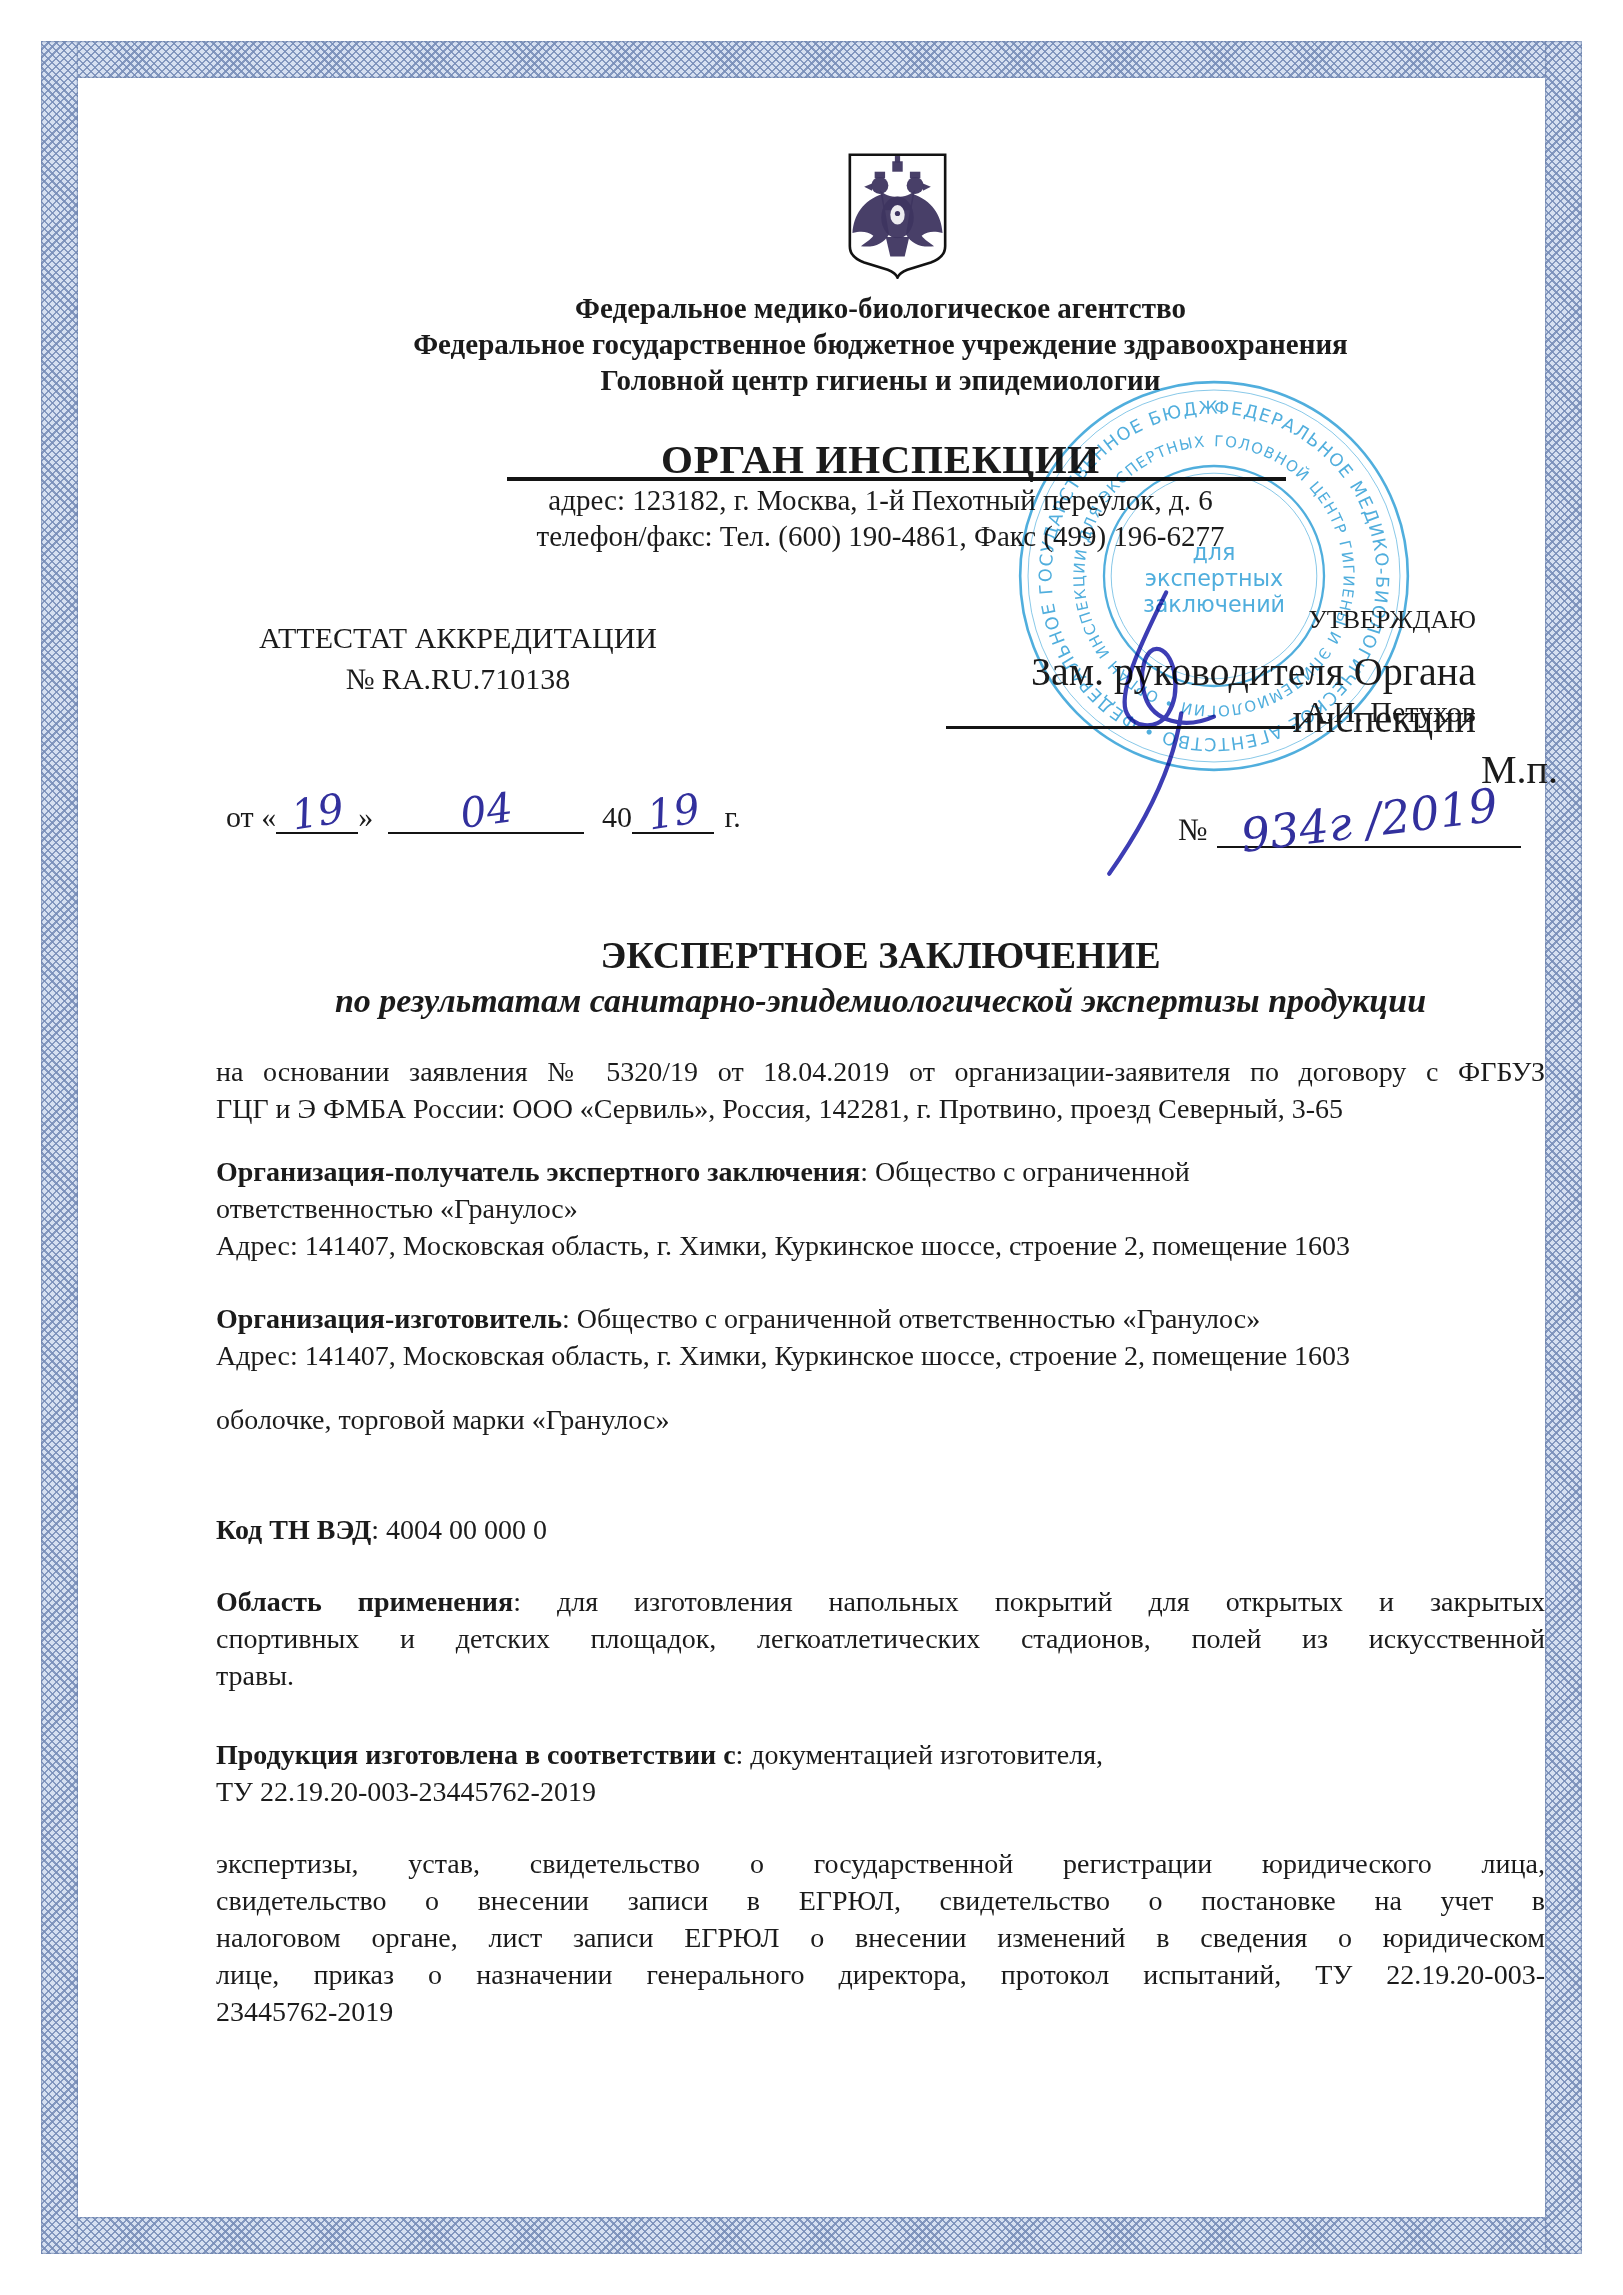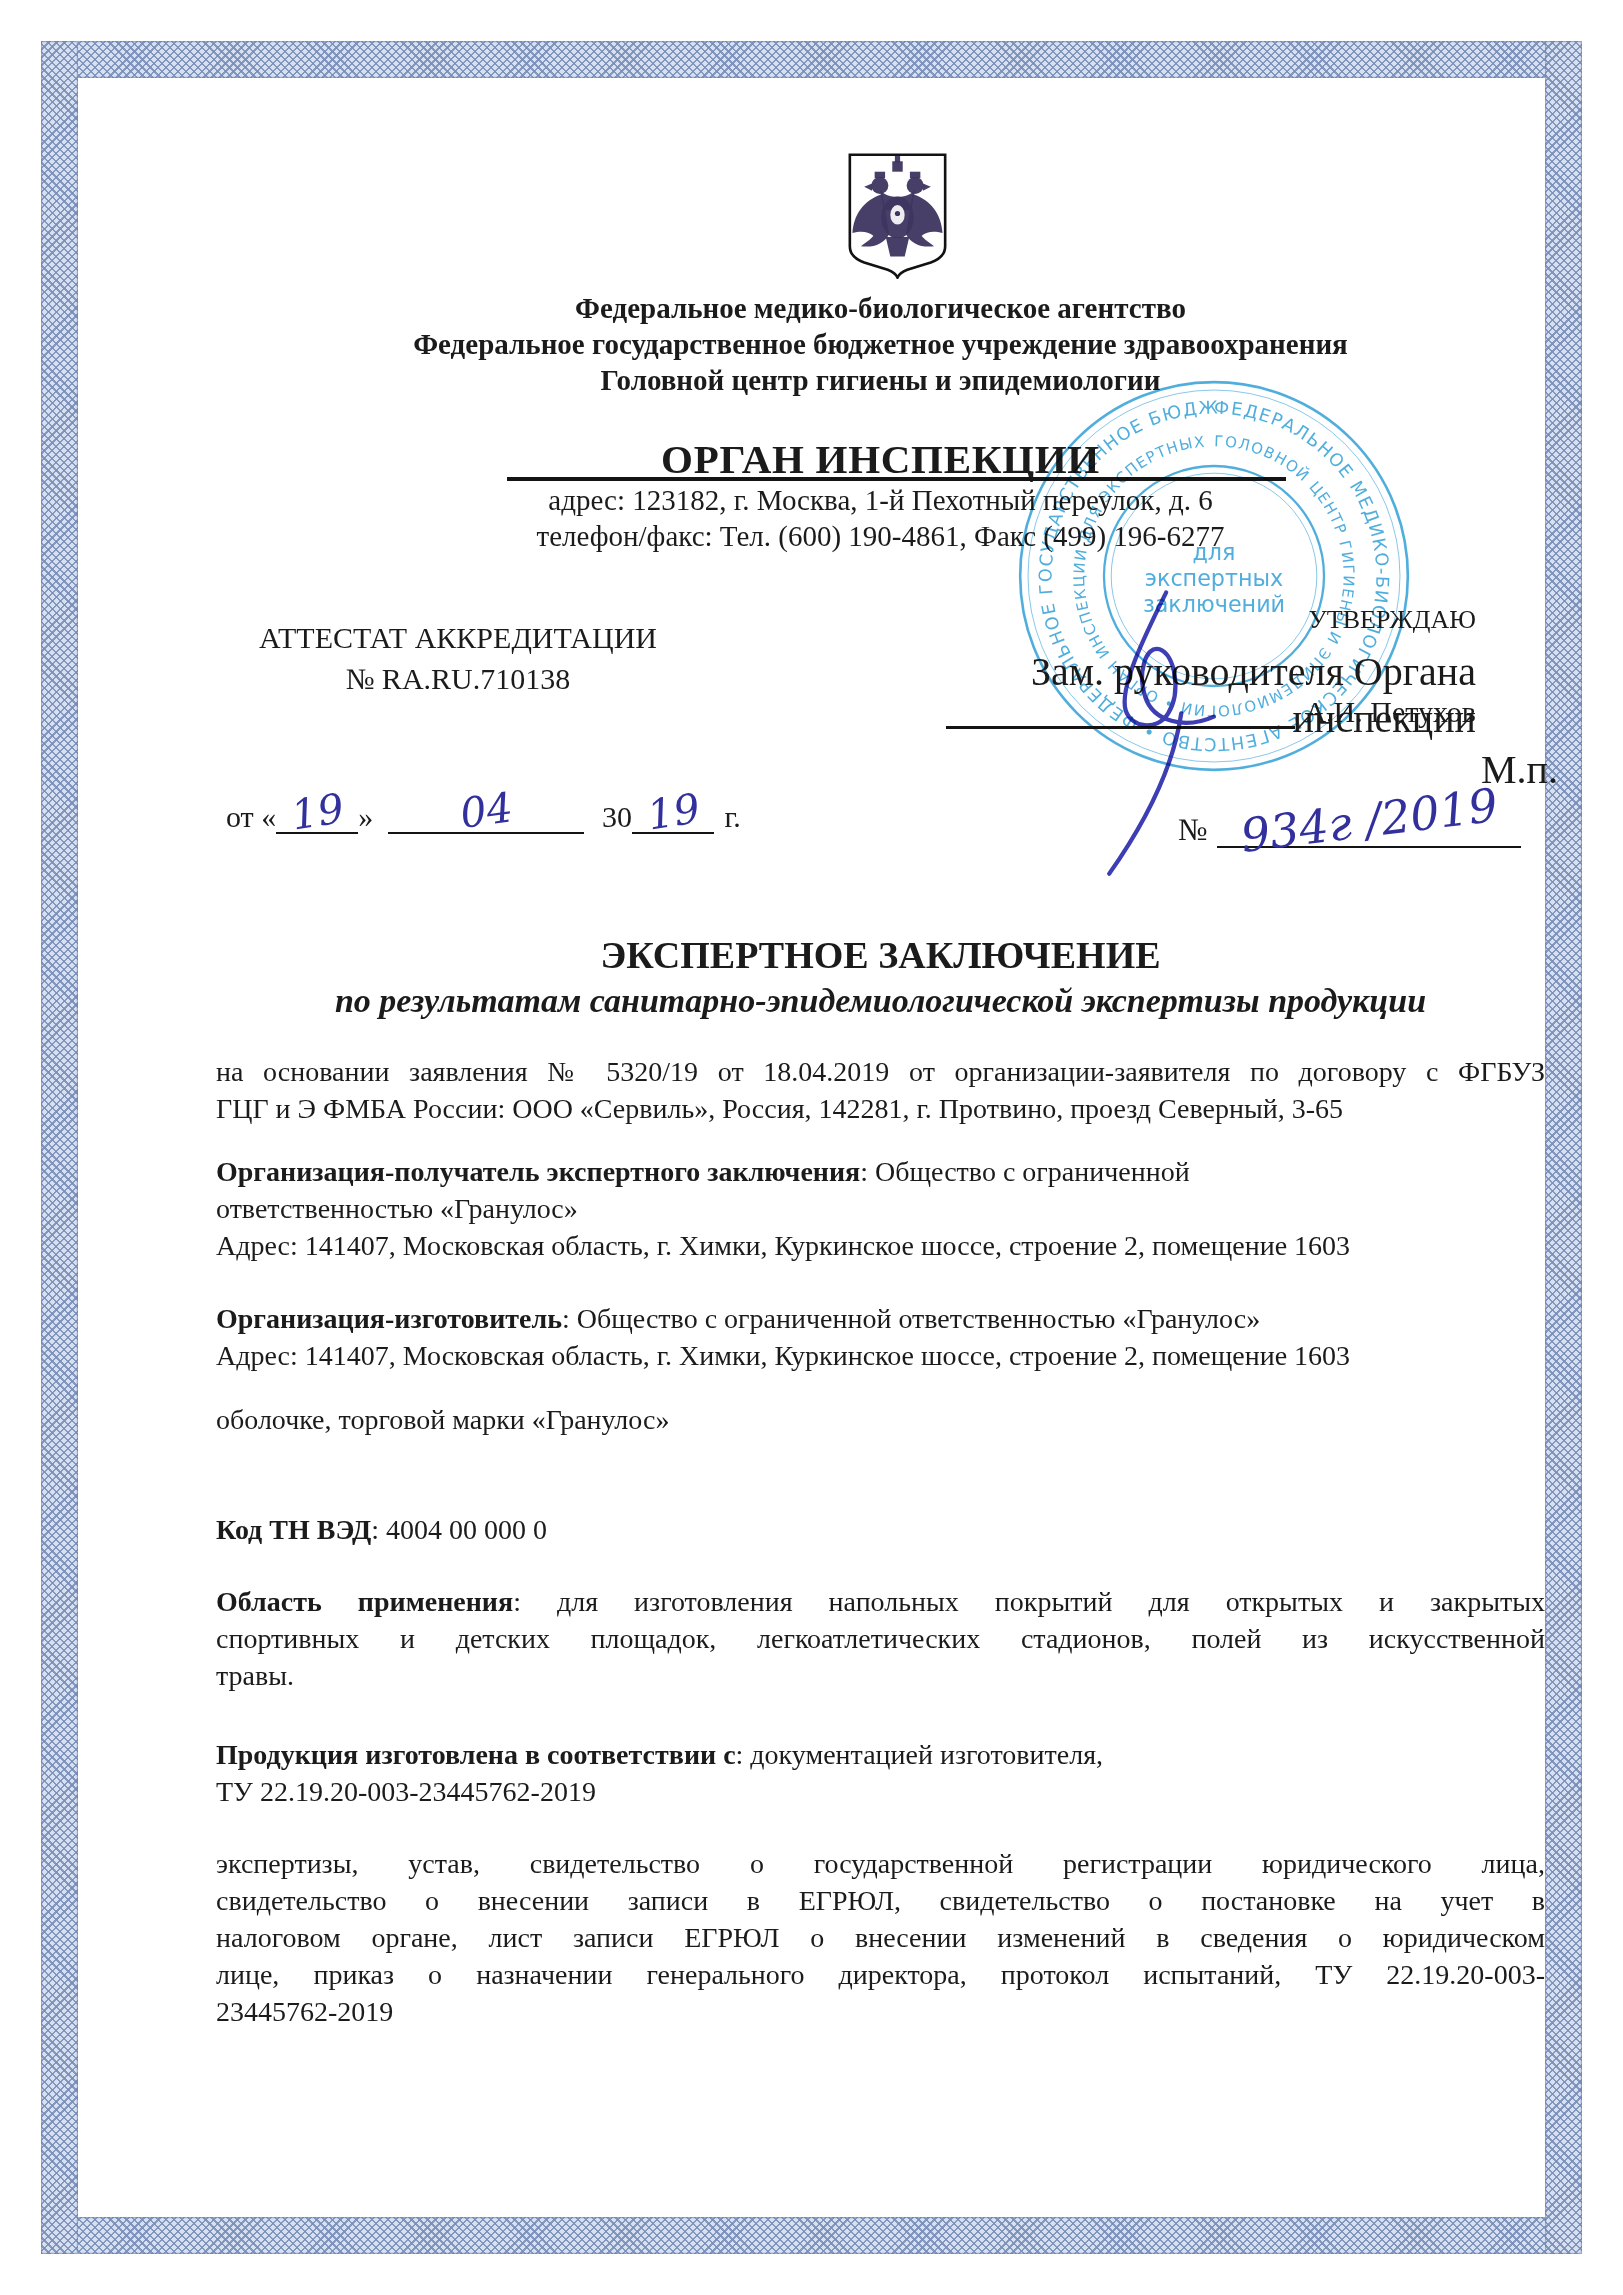--- a/index.html
+++ b/index.html
@@ -129,21 +129,21 @@
     <span>от «</span>
     <span class="blank" style="width:82px;">
       <span class="hand" style="font-size:41px;transform:rotate(-9deg) translateY(3.9px);">19</span>
     </span>
     <span>»</span>
     <span style="width:14.4px;"></span>
     <span class="blank" style="width:196px;">
       <span class="hand" style="font-size:41px;transform:rotate(-8deg) translateY(2.6px);">04</span>
     </span>
     <span style="width:18.3px;"></span>
-    <span>30</span>
+    <span>40</span>
     <span class="blank" style="width:82px;">
       <span class="hand" style="font-size:41px;transform:rotate(-9deg) translateY(3.9px);">19</span>
     </span>
     <span style="width:10.5px;"></span>
     <span>г.</span>
   </div>
 
   <div class="abs numrow" style="left:1178px;top:776px;">
     <span>№</span>
     <span style="width:9.2px;"></span>

